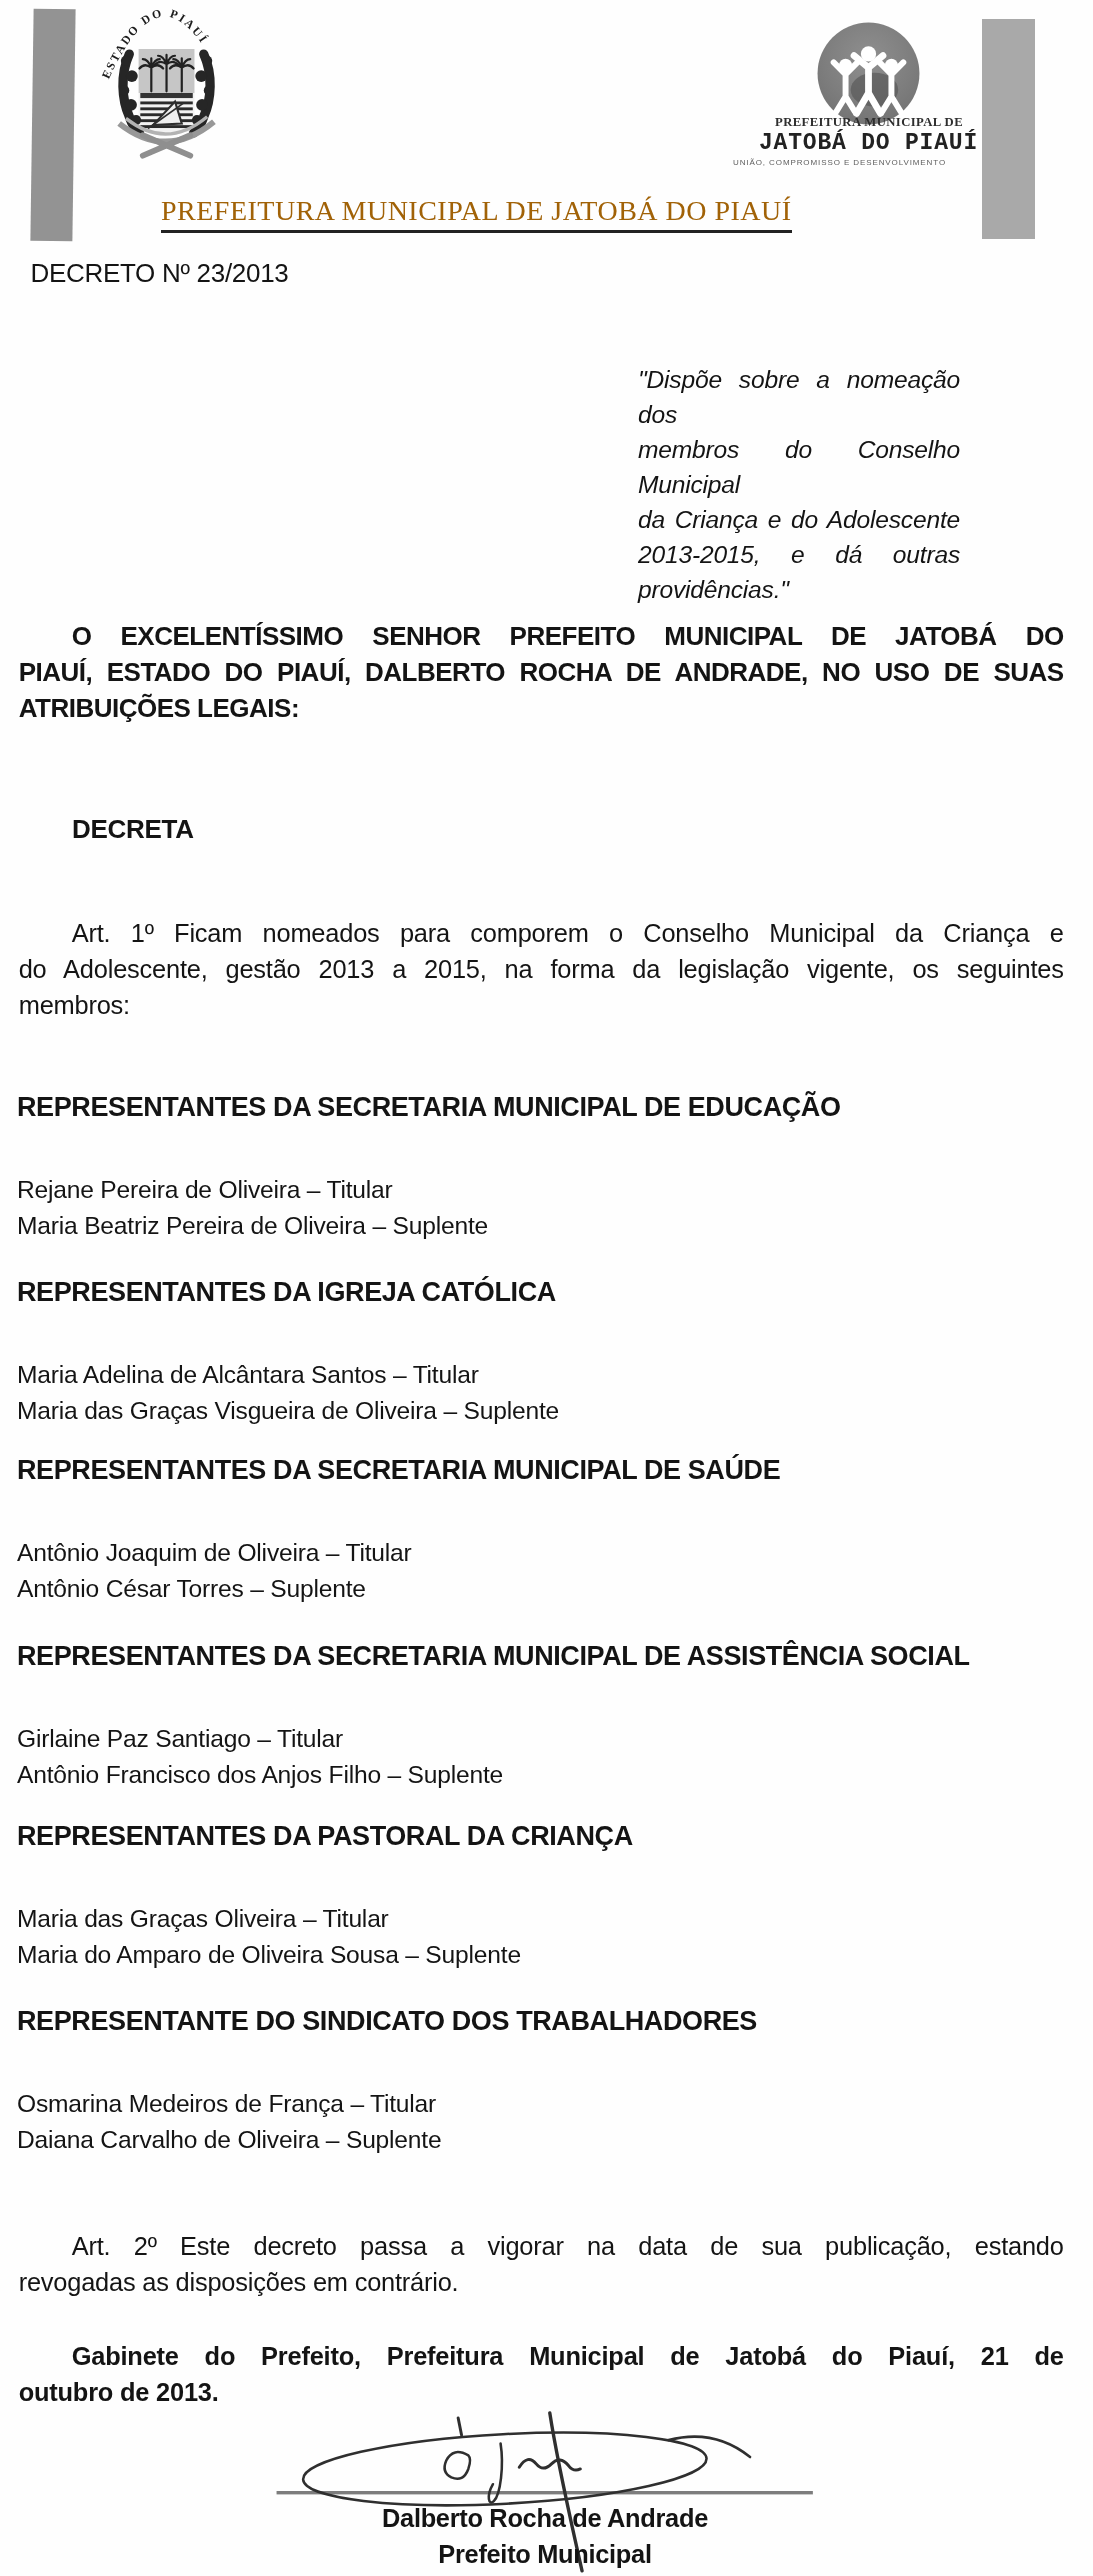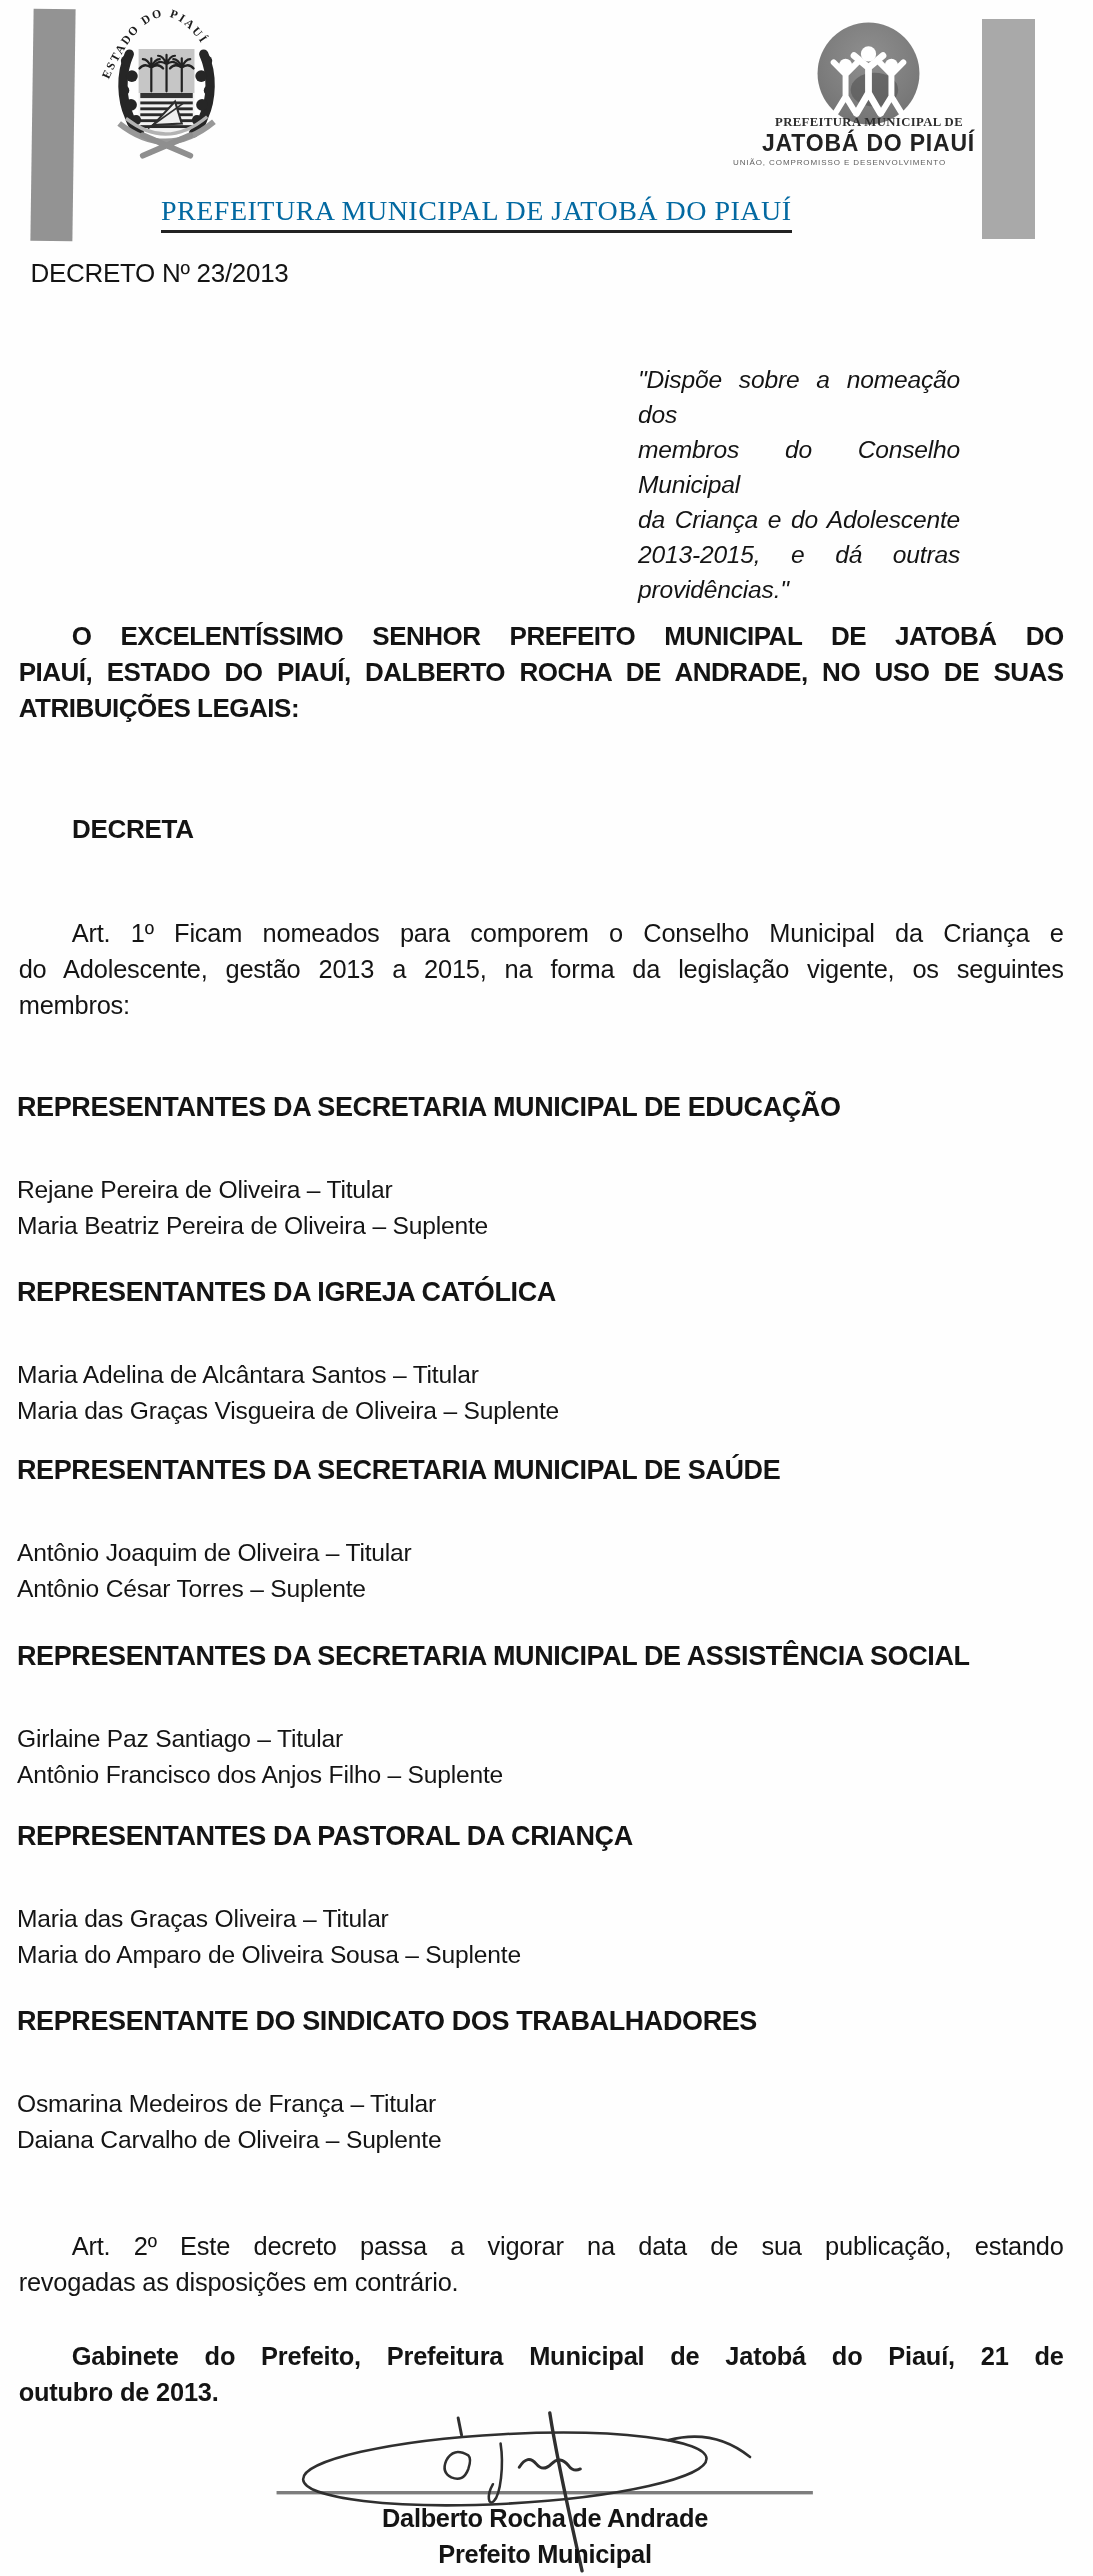--- a/index.html
+++ b/index.html
@@ -7,27 +7,27 @@
         font-family:"Liberation Sans", sans-serif;color:#141414;overflow:hidden;}
   .abs{position:absolute;}
   *{box-sizing:border-box;}
 
   
   .scan-bar{background:#939393;}
   .scan-bar.right{background:#a9a9a9;}
 
   
   .doc-title{font-family:"Liberation Serif", serif;font-size:28px;letter-spacing:0.5px;
-             color:#0369a1;border-bottom:3.4px solid #222;padding-bottom:3.4px;white-space:nowrap;}
+             color:#a16207;border-bottom:3.4px solid #222;padding-bottom:3.4px;white-space:nowrap;}
   .decree-no{font-size:26px;letter-spacing:-0.3px;}
 
   
   .citylogo-org{font-family:"Liberation Serif", serif;font-weight:bold;font-size:12.7px;
                 letter-spacing:0.4px;text-align:center;color:#2e2e2e;}
-  .citylogo-city{font-family:Liberation Sans, sans-serif;font-weight:bold;font-size:23px;
+  .citylogo-city{font-family:Liberation Mono, monospace;font-weight:bold;font-size:23px;
                  letter-spacing:0.8px;text-align:center;color:#222;}
   .citylogo-tag{font-size:8px;letter-spacing:0.9px;text-align:left;color:#5d5d5d;}
 
   
   .quote{width:322px;font-style:italic;font-size:24.6px;line-height:35px;letter-spacing:-0.2px;}
   .para{width:1045px;font-size:25.4px;line-height:36px;letter-spacing:-0.2px;}
   .bold{font-weight:bold;}
   .preamble{font-size:26px;letter-spacing:-0.5px;}
   .jline{text-align:justify;text-align-last:justify;}
   .lline{text-align:left;}

